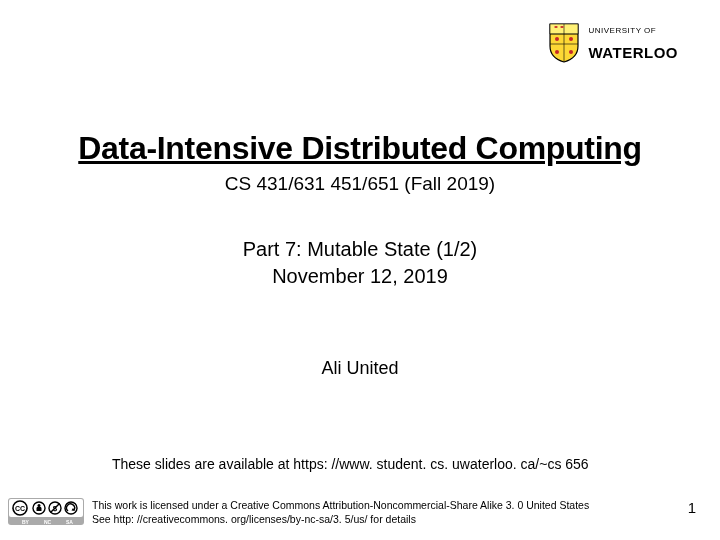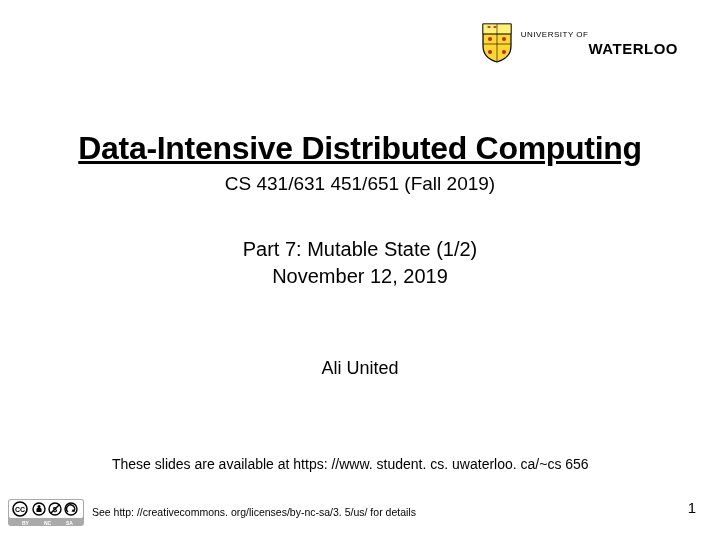--- a/index.html
+++ b/index.html
@@ -19,21 +19,21 @@
     display: flex;
     align-items: center;
     gap: 6px;
   }
   .logo-shield {
     width: 36px;
     height: 42px;
   }
   .logo-text {
     display: flex;
-    flex-direction: row;
+    flex-direction: column;
     line-height: 1;
   }
   .logo-text .uni {
     font-size: 8px;
     letter-spacing: 0.5px;
     font-weight: 500;
   }
   .logo-text .wat {
     font-size: 15px;
     font-weight: 700;
@@ -162,17 +162,18 @@
       <line x1="42.5" y1="14.5" x2="51.5" y2="5.5" stroke="#000" stroke-width="1.4"></line>
       <circle cx="63" cy="10" r="6" fill="none" stroke="#000" stroke-width="1.4"></circle>
       <path d="M60 13 A4 4 0 1 1 66 12" fill="none" stroke="#000" stroke-width="1.4"></path>
       <path d="M65 10 L67 13 L63.5 12.5 Z" fill="#000"></path>
       <text x="14" y="25.5" font-size="5" fill="#fff" font-weight="700">BY</text>
       <text x="36" y="25.5" font-size="5" fill="#fff" font-weight="700">NC</text>
       <text x="58" y="25.5" font-size="5" fill="#fff" font-weight="700">SA</text>
     </svg>
   </span>
   <div class="cc-text">
+    <div>This work is licensed under a Creative Commons Attribution-Noncommercial-Share Alike 3. 0 United States</div>
     <div>See http: //creativecommons. org/licenses/by-nc-sa/3. 5/us/ for details</div>
   </div>
 </div>
 
 <div class="pagenum">1</div>
 
 </body></html>

